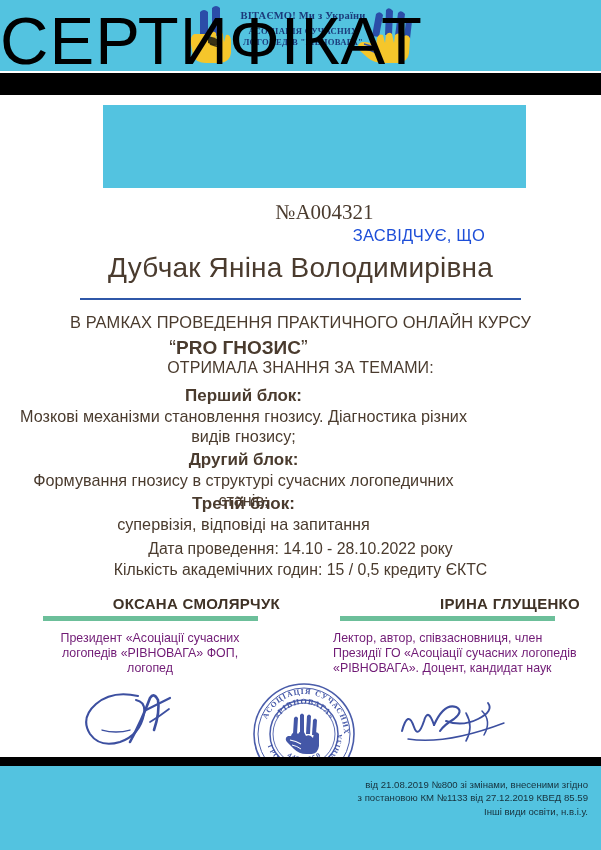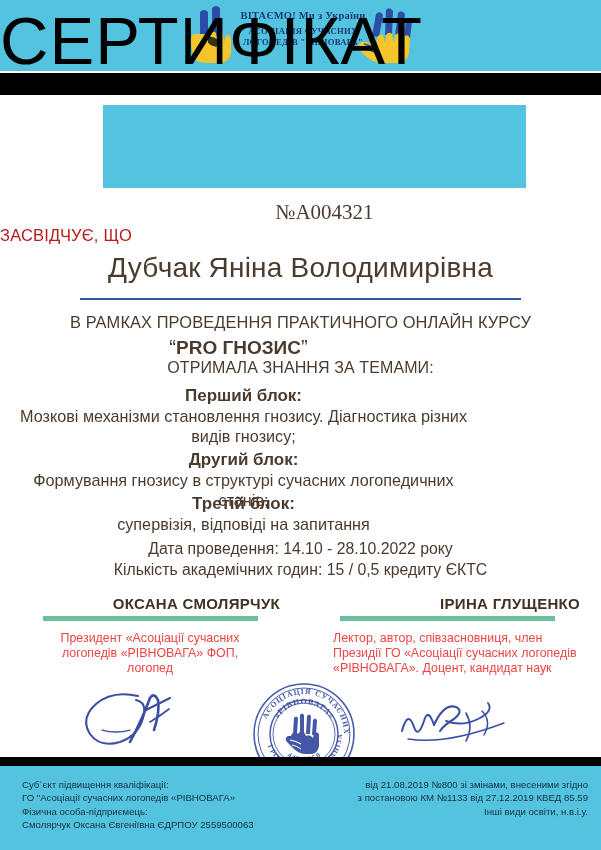--- a/index.html
+++ b/index.html
@@ -96,23 +96,23 @@
     text-align: center;
     font-family: "Liberation Serif", serif;
     font-size: 21px;
     color: #4a3b2e;
     margin-left: 24px;
   }
   .attest {
     position: absolute;
     left: 0; top: 226px;
     width: 485px;
-    text-align: left;
+    text-align: right;
     font-size: 16.5px;
-    color: #b91c1c;
+    color: #1d4ed8;
     letter-spacing: 0.2px;
   }
   .recipient {
     position: absolute;
     left: 0; top: 252px;
     width: 601px;
     text-align: center;
     font-size: 28px;
     color: #4a3b2e;
     letter-spacing: 0.2px;
@@ -197,21 +197,21 @@
   }
   .sig-rule {
     margin: 4px auto 0 auto;
     width: 215px; height: 5px;
     background: #6cbf9a;
   }
   .sig-role {
     margin-top: 10px;
     font-size: 12.4px;
     line-height: 15px;
-    color: #ef4444;
+    color: #701a75;
   }
   .sig-left .sig-role  { text-align: center; padding: 0 18px; }
   .sig-right .sig-role { text-align: left; padding-left: 18px; }
 
   .signature {
     position: absolute;
     font-family: "DejaVu Serif", serif;
     font-style: italic;
     color: #3c4fa0;
     pointer-events: none;
@@ -396,26 +396,20 @@
         <path d="M36 54 Q32 56 35 60 L42 67 Q47 72 54 72 L60 72 Q66 71 67 64 L67 52 Q65 49 62 51 L61 56 Q58 52 54 54 L52 50 Q48 48 46 52 L44 50 Q40 50 39 54 Z"></path>
         <path d="M38 58 Q44 59 49 62" stroke="#ffffff" stroke-width="1.1" fill="none"></path>
         <path d="M40 63 Q45 64 49 67" stroke="#ffffff" stroke-width="1" fill="none"></path>
       </g>
     </svg>
   </span>
 
   <div class="bar-black-bottom"></div>
   <div class="footer-band"></div>
 
-  <div class="footer-left">
-    <div>Суб`єкт підвищення кваліфікації:</div>
-    <div>ГО "Асоціації сучасних логопедів «РІВНОВАГА»</div>
-    <div>Фізична особа-підприємець:</div>
-    <div>Смолярчук Оксана Євгеніївна ЄДРПОУ 2559500063</div>
-  </div>
 
   <div class="footer-right">
     <div>від 21.08.2019 №800 зі змінами, внесеними згідно</div>
     <div>з постановою КМ №1133 від 27.12.2019 КВЕД 85.59</div>
     <div>Інші види освіти, н.в.і.у.</div>
   </div>
 
 </div>
 
 </body></html>

